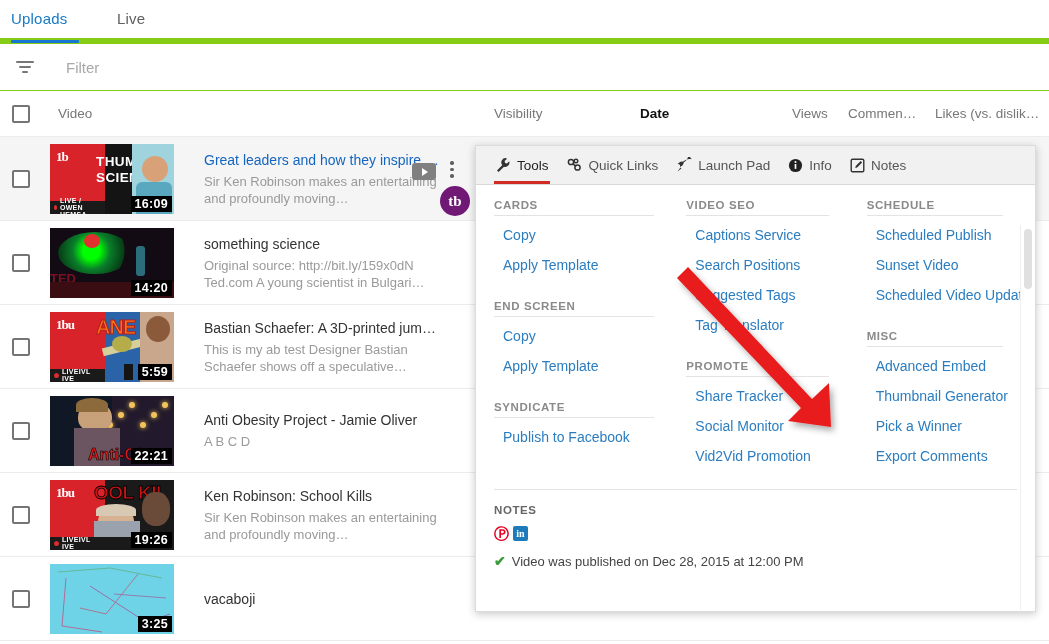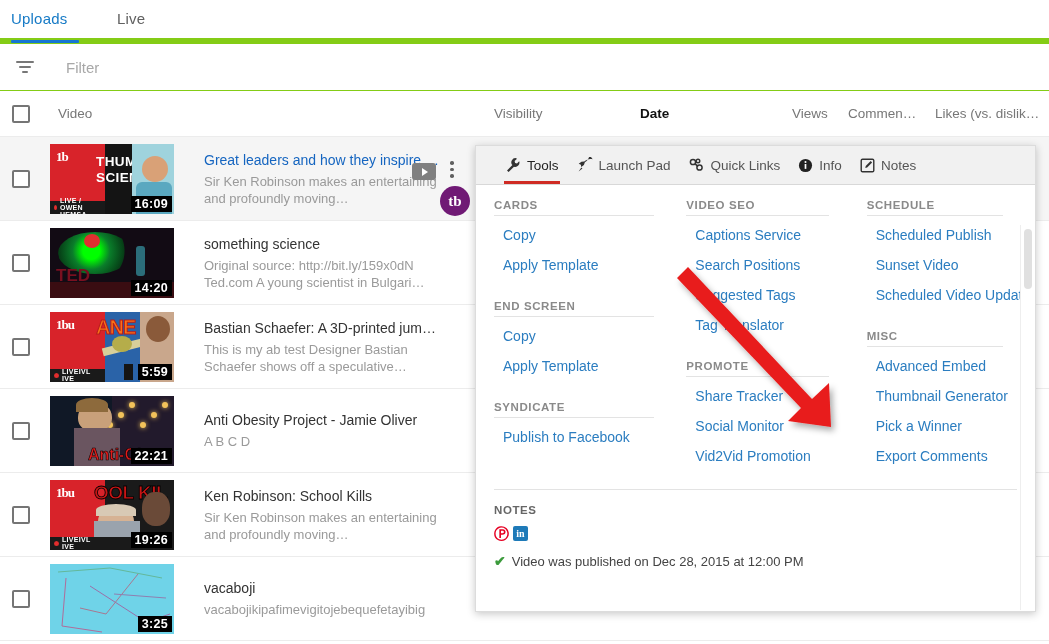--- a/index.html
+++ b/index.html
@@ -122,21 +122,21 @@
   
   .panel {
     position: absolute; left: 475px; top: 145px;
     width: 561px; height: 467px;
     background: #fff; border: 1px solid #dcdcdc;
     box-shadow: 0 2px 8px rgba(0,0,0,.22);
     z-index: 20; display: flex; flex-direction: column;
   }
   .panel-tabs {
     height: 39px; background: #f1f1f1; border-bottom: 1px solid #d8d8d8;
-    display: flex; align-items: center; padding-left: 20px; flex: none;
+    display: flex; align-items: center; padding-left: 10px; flex: none;
   }
   .ptab {
     display: flex; align-items: center; gap: 6px;
     font-size: 13.5px; color: #555; height: 38px;
     padding: 0 9px; position: relative; cursor: pointer;
   }
   .ptab.active { color: #222; }
   .ptab.active::after {
     content: ""; position: absolute; left: 8px; right: 8px; bottom: 0;
     height: 3px; background: #cf2b24;
@@ -236,21 +236,21 @@
         <i></i>
       </div>
      <div class="tb-badge">tb</div>
     </div>
     <div class="row">
       <div class="chk"></div>
      <div class="thumb">
        <div style="position:absolute;inset:0;background:#120b14"></div>
         <div style="position:absolute;left:8px;top:4px;width:74px;height:42px;border-radius:50%;background:radial-gradient(circle at 45% 45%,#0f0 0 18%,#0a7d2a 40%,#063d16 70%,transparent 72%)"></div>
         <div style="position:absolute;left:34px;top:6px;width:16px;height:14px;border-radius:50%;background:#e03030"></div>
-        <div style="position:absolute;left:6px;bottom:12px;color:#7a1020;font-weight:bold;font-size:17px;font-family:'Liberation Sans',sans-serif">TED</div>
+        <div style="position:absolute;left:0;bottom:12px;color:#7a1020;font-weight:bold;font-size:13px;font-family:'Liberation Sans',sans-serif">TED</div>
         <div style="position:absolute;left:86px;top:18px;width:9px;height:30px;background:#2b6d7a;border-radius:3px"></div>
         <div style="position:absolute;left:0;bottom:0;width:100%;height:16px;background:#3a0d12"></div>
        <div class="dur">14:20</div>
      </div>
      <div class="meta">
        <div class="vtitle plain">something science</div>
        <div class="vdesc">Original source: http://bit.ly/159x0dN Ted.com A young scientist in Bulgari…</div>
      </div>
 
      </div>
@@ -328,55 +328,54 @@
           <polyline points="8,8 60,4 112,14" fill="none" stroke="#63b89a" stroke-width="1"></polyline>
           <polyline points="16,14 12,62 52,68" fill="none" stroke="#b06c9a" stroke-width="1"></polyline>
           <polyline points="40,22 96,58 120,50" fill="none" stroke="#9b6fa8" stroke-width="1"></polyline>
           <polyline points="88,10 56,50 30,44" fill="none" stroke="#a87890" stroke-width="1"></polyline>
           <polyline points="64,30 116,34" fill="none" stroke="#8f7fb0" stroke-width="1"></polyline>
         </svg>
        <div class="dur">3:25</div>
      </div>
      <div class="meta">
        <div class="vtitle plain">vacaboji</div>
-       <div class="vdesc">vacabojikipafimevigitojebequefetayibig</div>
      </div>
 
      </div>
   </div>
 
 <div class="panel">
   <div class="panel-tabs" id="panel-tabs">
       <div class="ptab active">
         <span>
           <svg width="16" height="16" viewBox="0 0 16 16">
             <path d="M11.4 1.2a4.2 4.2 0 0 0-4 6.9L2 13.5l1.6 1.6 5.4-5.4a4.2 4.2 0 0 0 5.2-5.4l-2.2 2.2-1.9-.5-.5-1.9 2.2-2.2a4 4 0 0 0-.4-.7z" fill="#333"></path>
           </svg>
         </span>
         <span>Tools</span>
-      </div>
-      <div class="ptab">
-        <span>
-          <svg width="16" height="16" viewBox="0 0 16 16">
-            <path d="M14.8 1.2c-3.4-.4-6 1-8 3.4L4 5.2 1.6 7.6l2.3.6.6 2.3 2.4-2.4.6-2.8c2.4-2 3.8-4.6 3.4-8z" fill="#333" transform="rotate(8 8 8)"></path>
-            <path d="M4.4 10.6l-2.8 3.8 3.8-2.8z" fill="#333"></path>
-          </svg>
-        </span>
-        <span>Launch Pad</span>
       </div>
       <div class="ptab">
         <span>
           <svg width="16" height="16" viewBox="0 0 16 16">
             <circle cx="4" cy="5" r="2.6" fill="none" stroke="#333" stroke-width="1.5"></circle>
             <circle cx="10.5" cy="10.5" r="2.6" fill="none" stroke="#333" stroke-width="1.5"></circle>
             <path d="M6 6.6l3 3" stroke="#333" stroke-width="1.5"></path>
             <circle cx="9" cy="4" r="1.8" fill="none" stroke="#333" stroke-width="1.4"></circle>
           </svg>
         </span>
         <span>Quick Links</span>
+      </div>
+      <div class="ptab">
+        <span>
+          <svg width="16" height="16" viewBox="0 0 16 16">
+            <path d="M14.8 1.2c-3.4-.4-6 1-8 3.4L4 5.2 1.6 7.6l2.3.6.6 2.3 2.4-2.4.6-2.8c2.4-2 3.8-4.6 3.4-8z" fill="#333" transform="rotate(8 8 8)"></path>
+            <path d="M4.4 10.6l-2.8 3.8 3.8-2.8z" fill="#333"></path>
+          </svg>
+        </span>
+        <span>Launch Pad</span>
       </div>
       <div class="ptab">
         <span>
           <svg width="15" height="15" viewBox="0 0 16 16">
             <circle cx="8" cy="8" r="7" fill="#222"></circle>
             <rect x="7.1" y="6.4" width="1.8" height="5.2" fill="#fff"></rect>
             <circle cx="8" cy="4.3" r="1.1" fill="#fff"></circle>
           </svg>
         </span>
         <span>Info</span>

